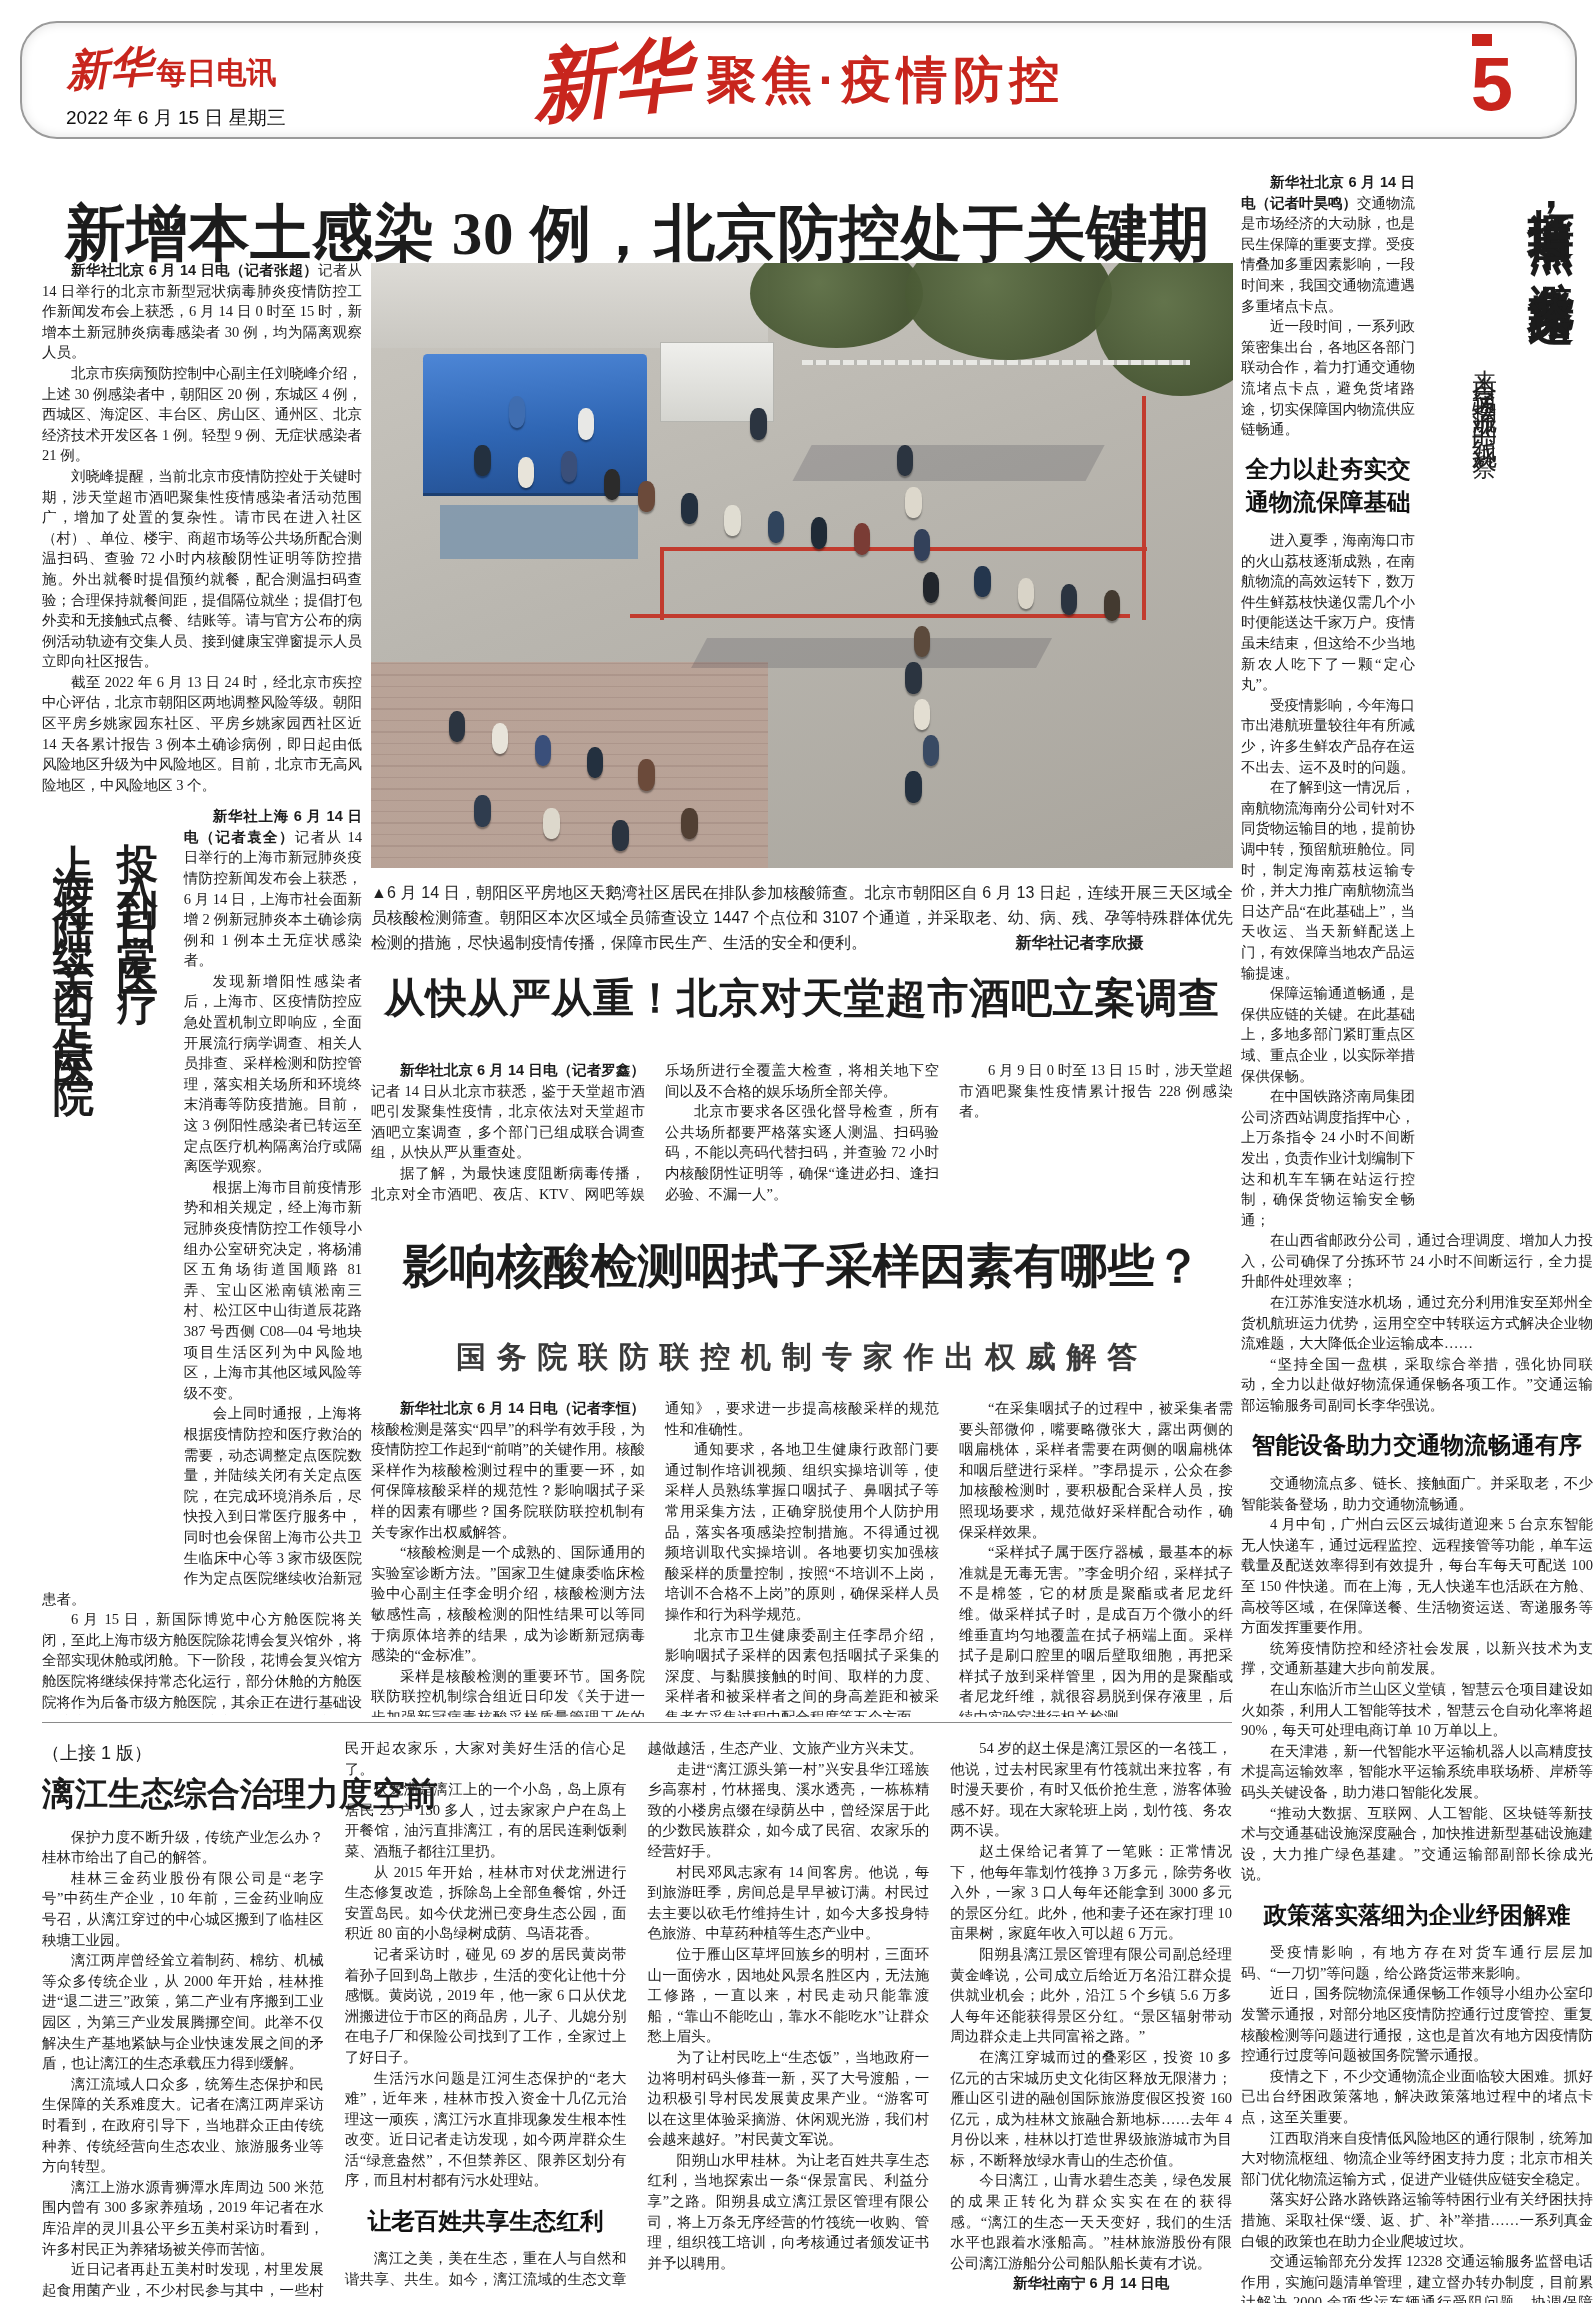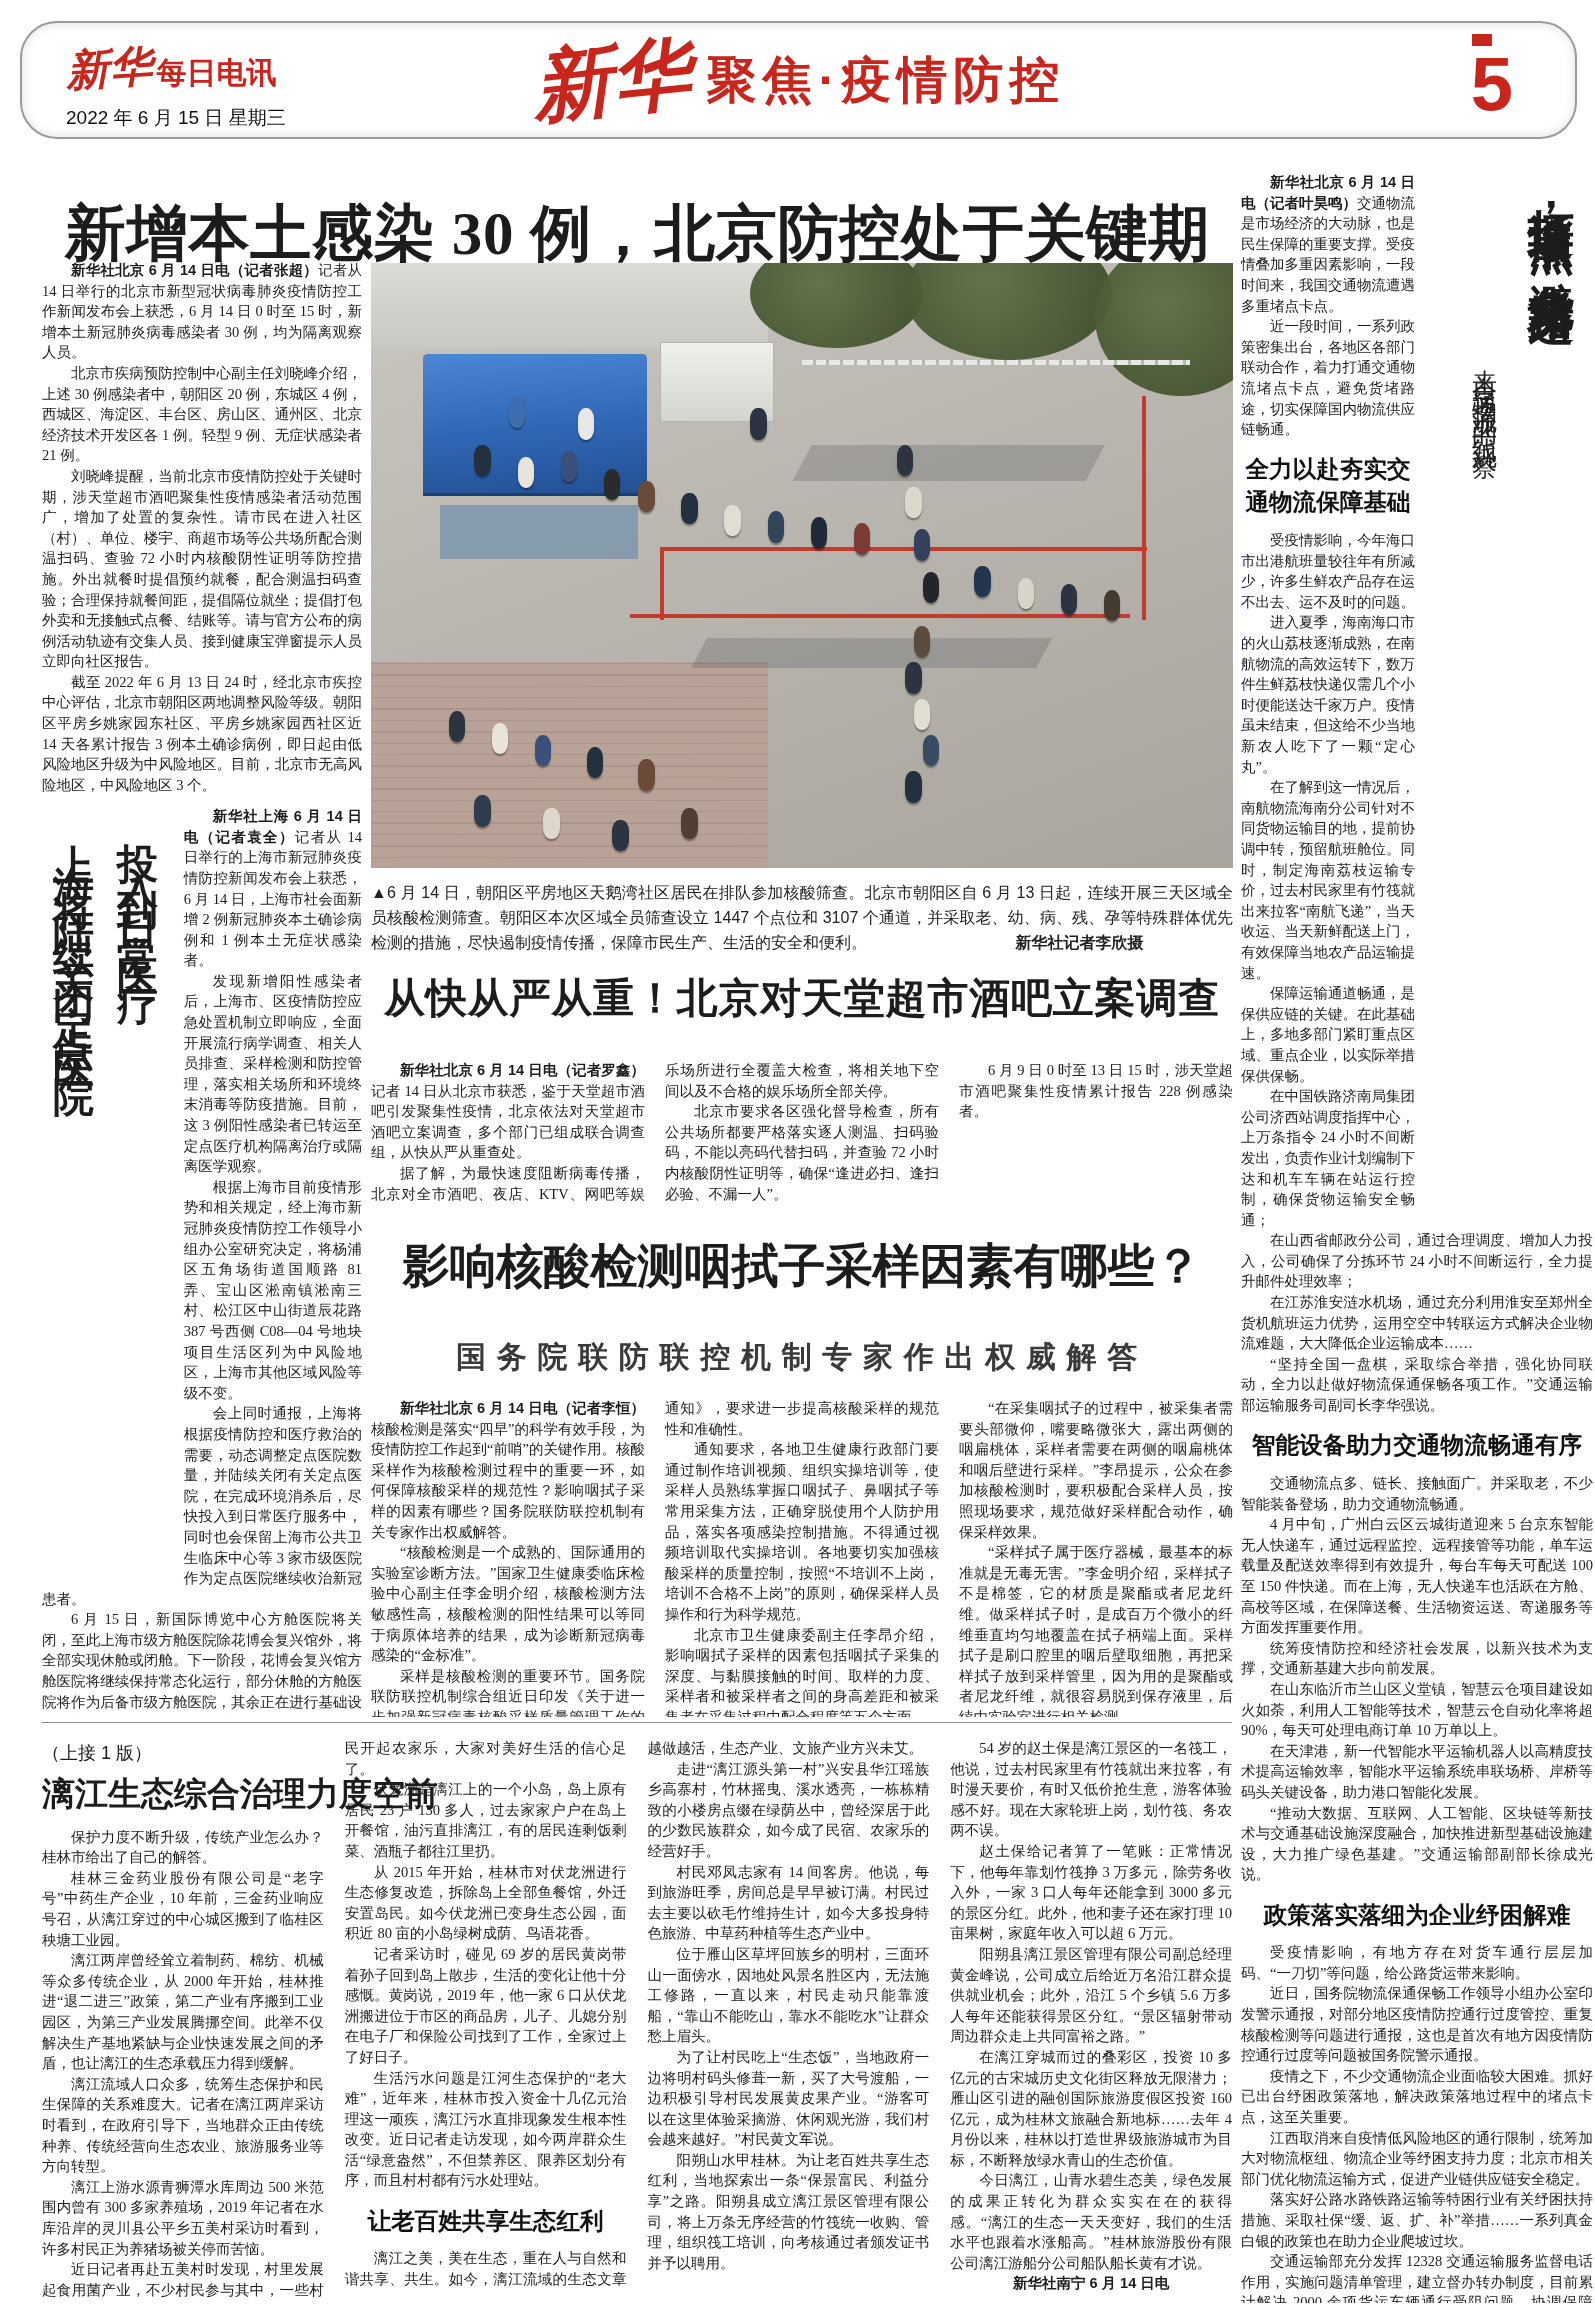--- a/index.html
+++ b/index.html
@@ -219,23 +219,23 @@
 
 <section class="zone-right">
   <div class="vert-block">
     <span class="vert-headline">打通堵点卡点，避免货堵路途</span>
     <span class="vert-subtitle">来自交通物流业的一线观察</span>
   </div>
   <div class="body">
       <p class="para"><b>新华社北京 6 月 14 日电（记者叶昊鸣）</b>交通物流是市场经济的大动脉，也是民生保障的重要支撑。受疫情叠加多重因素影响，一段时间来，我国交通物流遭遇多重堵点卡点。</p>
       <p class="para">近一段时间，一系列政策密集出台，各地区各部门联动合作，着力打通交通物流堵点卡点，避免货堵路途，切实保障国内物流供应链畅通。</p>
       <h3 class="subhead">全力以赴夯实交通物流保障基础</h3>
+      <p class="para">进入夏季，海南海口市的火山荔枝逐渐成熟，在南航物流的高效运转下，数万件生鲜荔枝快递仅需几个小时便能送达千家万户。疫情虽未结束，但这给不少当地新农人吃下了一颗“定心丸”。</p>
       <p class="para">受疫情影响，今年海口市出港航班量较往年有所减少，许多生鲜农产品存在运不出去、运不及时的问题。</p>
-      <p class="para">进入夏季，海南海口市的火山荔枝逐渐成熟，在南航物流的高效运转下，数万件生鲜荔枝快递仅需几个小时便能送达千家万户。疫情虽未结束，但这给不少当地新农人吃下了一颗“定心丸”。</p>
-      <p class="para">在了解到这一情况后，南航物流海南分公司针对不同货物运输目的地，提前协调中转，预留航班舱位。同时，制定海南荔枝运输专价，过去村民家里有竹筏就出来拉客“南航飞递”，当天收运、当天新鲜配送上门，有效保障当地农产品运输提速。</p>
+      <p class="para">在了解到这一情况后，南航物流海南分公司针对不同货物运输目的地，提前协调中转，预留航班舱位。同时，制定海南荔枝运输专价，并大力推广南航物流当日达产品“在此基础上”，当天收运、当天新鲜配送上门，有效保障当地农产品运输提速。</p>
       <p class="para">保障运输通道畅通，是保供应链的关键。在此基础上，多地多部门紧盯重点区域、重点企业，以实际举措保供保畅。</p>
       <p class="para">在中国铁路济南局集团公司济西站调度指挥中心，上万条指令 24 小时不间断发出，负责作业计划编制下达和机车车辆在站运行控制，确保货物运输安全畅通；</p>
       <p class="para">在山西省邮政分公司，通过合理调度、增加人力投入，公司确保了分拣环节 24 小时不间断运行，全力提升邮件处理效率；</p>
       <p class="para">在江苏淮安涟水机场，通过充分利用淮安至郑州全货机航班运力优势，运用空空中转联运方式解决企业物流难题，大大降低企业运输成本……</p>
       <p class="para">“坚持全国一盘棋，采取综合举措，强化协同联动，全力以赴做好物流保通保畅各项工作。”交通运输部运输服务司副司长李华强说。</p>
       <h3 class="subhead">智能设备助力交通物流畅通有序</h3>
       <p class="para">交通物流点多、链长、接触面广。并采取老，不少智能装备登场，助力交通物流畅通。</p>
       <p class="para">4 月中旬，广州白云区云城街道迎来 5 台京东智能无人快递车，通过远程监控、远程接管等功能，单车运载量及配送效率得到有效提升，每台车每天可配送 100 至 150 件快递。而在上海，无人快递车也活跃在方舱、高校等区域，在保障送餐、生活物资运送、寄递服务等方面发挥重要作用。</p>
       <p class="para">统筹疫情防控和经济社会发展，以新兴技术为支撑，交通新基建大步向前发展。</p>
       <p class="para">在山东临沂市兰山区义堂镇，智慧云仓项目建设如火如荼，利用人工智能等技术，智慧云仓自动化率将超 90%，每天可处理电商订单 10 万单以上。</p>

